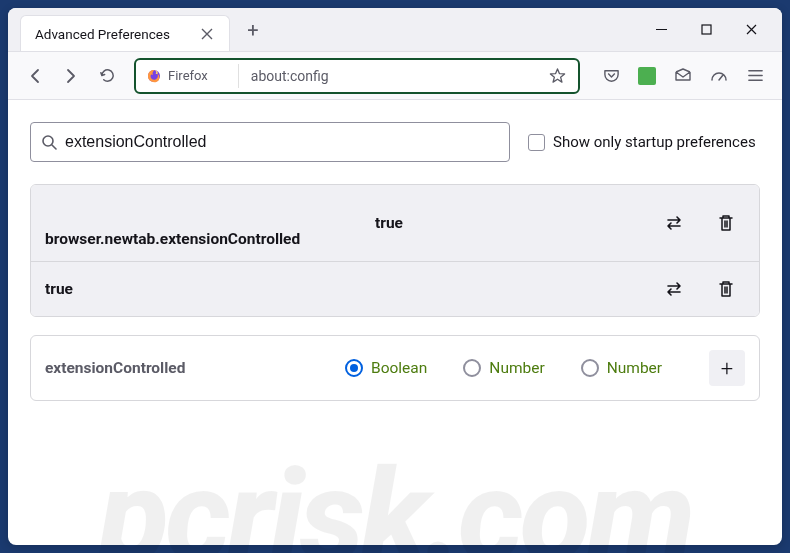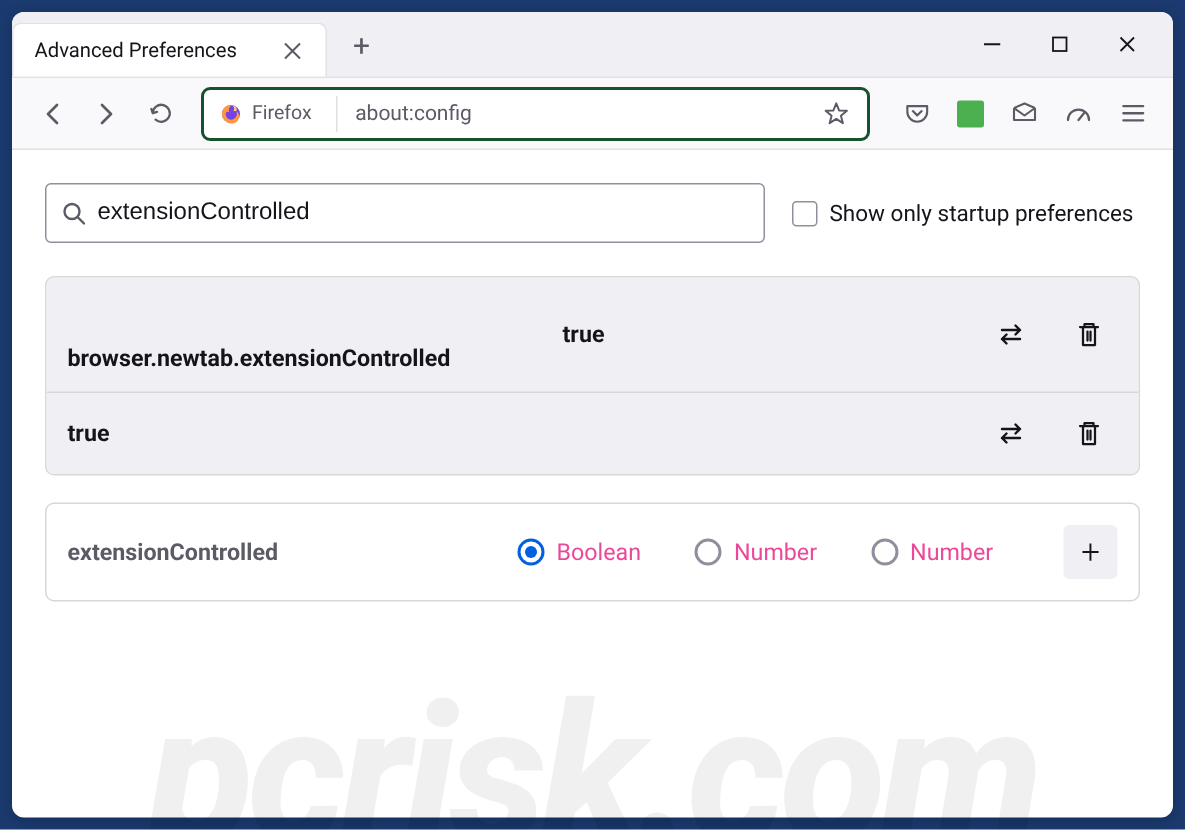--- a/index.html
+++ b/index.html
@@ -1,35 +1,35 @@
 <!DOCTYPE html>
 <html><head>
   <meta charset="utf-8">
   <style>
     * { box-sizing: border-box; margin: 0; padding: 0; }
     body { font-family: -apple-system, BlinkMacSystemFont, "Segoe UI", Roboto, sans-serif; background: #1B3A6F; width: 790px; height: 553px; overflow: hidden; position: relative; }
     .window { position: absolute; top: 8px; left: 8px; right: 8px; bottom: 8px; background: #fff; border-radius: 8px; display: flex; flex-direction: column; overflow: hidden; box-shadow: 0 2px 10px rgba(0,0,0,0.2); }
     
     .titlebar { display: flex; align-items: center; height: 44px; background: #f0f0f4; border-bottom: 1px solid #e0e0e6; }
-    .tab-strip { display: flex; align-items: flex-end; height: 100%; padding-left: 0; flex: 1; }
+    .tab-strip { display: flex; align-items: flex-end; height: 100%; padding-left: 12px; flex: 1; }
     .tab { display: flex; align-items: center; background: #fff; border-radius: 6px 6px 0 0; padding: 0 14px; height: 36px; min-width: 210px; font-size: 13.5px; color: #15141a; position: relative; border: 1px solid #e0e0e6; border-bottom: none; }
     .tab-label { flex: 1; }
     .tab-close { width: 16px; height: 16px; display: flex; align-items: center; justify-content: center; color: #5b5b66; cursor: pointer; border-radius: 3px; font-size: 16px; }
     .newtab-btn { width: 30px; height: 30px; display: flex; align-items: center; justify-content: center; color: #5b5b66; margin-left: 8px; cursor: pointer; border-radius: 4px; font-size: 20px; align-self: center; }
     .window-controls { display: flex; align-items: center; padding-right: 8px; }
     .wc-btn { width: 45px; height: 32px; display: flex; align-items: center; justify-content: center; color: #15141a; cursor: pointer; }
     .wc-btn svg { width: 11px; height: 11px; }
 
     .toolbar { display: flex; align-items: center; height: 48px; padding: 0 10px; background: #f9f9fb; border-bottom: 1px solid #e0e0e6; gap: 2px; }
     .tb-btn { width: 34px; height: 34px; display: flex; align-items: center; justify-content: center; color: #5b5b66; cursor: pointer; border-radius: 4px; }
     .tb-btn svg { stroke: currentColor; fill: none; }
     .urlbar { flex: 1; display: flex; align-items: center; background: #fff; border: 2px solid #14532d; border-radius: 6px; height: 36px; margin: 0 8px; padding: 0 6px 0 2px; }
     .urlbar-identity { display: flex; align-items: center; gap: 6px; padding: 0 10px 0 8px; height: 28px; border-radius: 4px; font-size: 13px; color: #5b5b66; }
     .ff-logo { width: 16px; height: 16px; }
-    .url-text { font-size: 14px; color: #5b5b66; padding-left: 4px; border-left: 1px solid #e0e0e0; margin-left: 6px; height: 24px; display:flex; align-items:center; flex:1; }
+    .url-text { font-size: 14px; color: #5b5b66; padding-left: 4px; border-left: 1px solid #e0e0e0; margin-left: 20px; height: 24px; display:flex; align-items:center; flex:1; }
     .url-text span { padding-left: 8px;}
     .star-btn { width: 30px; height: 30px; display:flex; align-items:center; justify-content:center; color:#5b5b66; cursor:pointer; border-radius:4px; }
     .toolbar-right { display: flex; align-items: center; gap: 2px; padding-left: 4px; }
     .ext-square { width:18px; height:18px; background:#4caf50; border-radius:2px; }
 
     .content { flex: 1; overflow: auto; padding: 22px; }
     .search-row { display: flex; align-items: center; gap: 18px; margin-bottom: 22px; }
     .search-wrap { flex: 1; display: flex; align-items: center; border: 1px solid #8f8f9d; border-radius: 4px; height: 40px; padding: 0 10px; max-width: 480px; }
     .search-wrap svg { width: 16px; height: 16px; color: #5b5b66; flex-shrink: 0; }
     .search-input { border: none; outline: none; font-size: 16px; padding: 0 8px; flex: 1; color: #15141a; }
@@ -42,21 +42,21 @@
     .pref-name { flex: 0 0 330px; word-break: break-all; padding-right: 10px; line-height: 1.3; margin-top: 32px; }
     .pref-name.wide { flex: 0 0 300px; }
     .pref-value { flex: 1; }
     .row-actions { display: flex; gap: 14px; align-items: center; }
     .act-btn { width: 38px; height: 30px; display:flex; align-items:center; justify-content:center; color:#15141a; cursor:pointer; border-radius:4px; }
     .act-btn svg { stroke: currentColor; }
 
     .new-pref { display: flex; align-items: center; padding: 14px 14px; border: 1px solid #d7d7db; border-radius: 6px; font-size: 15.5px; }
     .new-pref-name { flex: 0 0 300px; font-weight: 700; color: #5b5b66; }
     .radio-group { display: flex; gap: 36px; flex: 1; align-items: center; }
-    .radio-opt { display: flex; align-items: center; gap: 8px; color: #ec4899; cursor:pointer; }
+    .radio-opt { display: flex; align-items: center; gap: 8px; color: #4d7c0f; cursor:pointer; }
     .radio { width: 18px; height: 18px; border: 2px solid #8f8f9d; border-radius: 50%; display:flex; align-items:center; justify-content:center; }
     .radio.checked { border-color: #0060df; }
     .radio.checked::after { content:''; width: 8px; height: 8px; background:#0060df; border-radius:50%; }
     .add-btn { width: 36px; height: 36px; background: #f0f0f4; border-radius: 4px; display:flex; align-items:center; justify-content:center; cursor:pointer; color:#15141a; font-size: 22px; font-weight: 300; }
 
     .watermark { position:absolute; top:0; left:0; right:0; bottom:0; pointer-events:none; display:flex; align-items:flex-end; justify-content:center; }
     .watermark span { font-size: 130px; font-weight: 800; font-style: italic; color: rgba(0,0,0,0.06); letter-spacing: -4px; transform: translateY(40px); white-space: nowrap; }
   </style>
 </head>
 <body>

